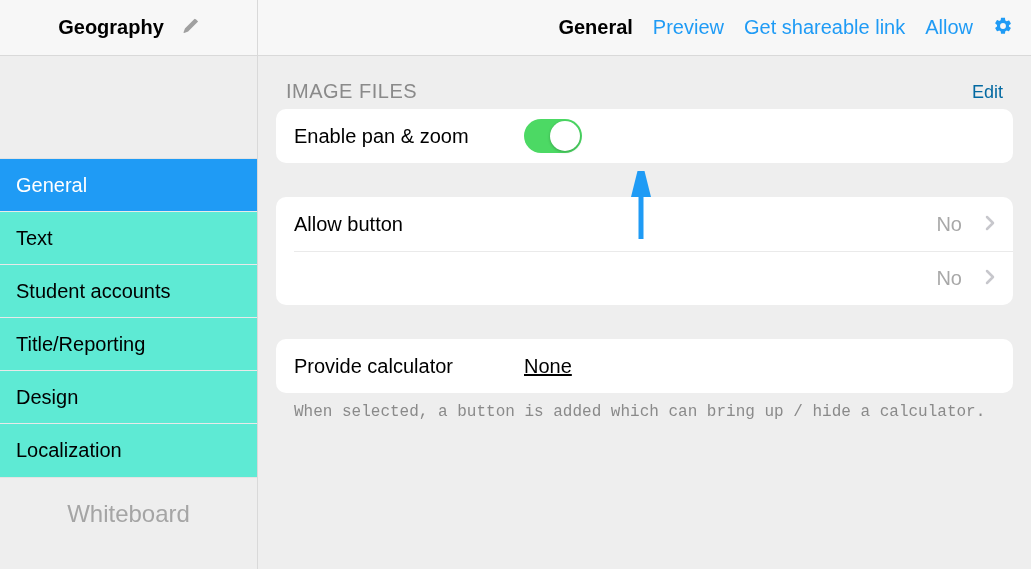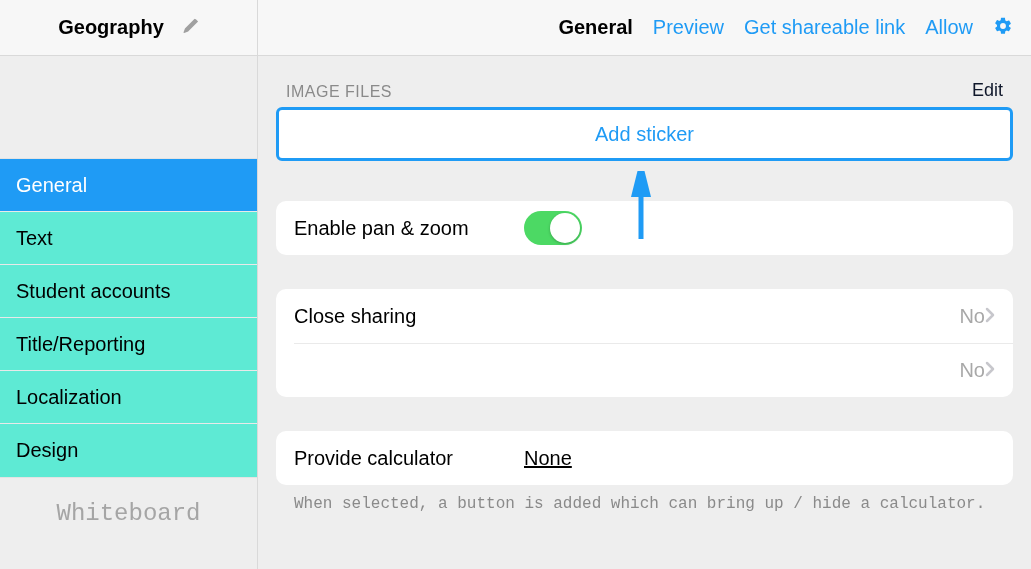--- a/index.html
+++ b/index.html
@@ -67,21 +67,20 @@
       color: #fff;
     }
     .sidebar-footer {
       padding: 22px 16px 0 16px;
     }
     .sidebar-footer-label {
       font-size: 24px;
       color: #a5a5a5;
       text-align: center;
       font-weight: 400;
-      font-family: Liberation Mono, monospace;
     }
     
     .main {
       flex: 1;
       display: flex;
       flex-direction: column;
       background: #eeeeee;
     }
     .topbar {
       height: 56px;
@@ -112,28 +111,28 @@
       padding: 0 18px;
       position: relative;
     }
     .section-header {
       display: flex;
       justify-content: space-between;
       align-items: flex-end;
       padding: 24px 10px 6px 10px;
     }
     .section-label {
-      font-size: 16px;
+      font-size: 20px;
       color: #8a8a8a;
       text-transform: uppercase;
       letter-spacing: 0.5px;
     }
     .section-edit {
       font-size: 18px;
-      color: #0f172a;
+      color: #0369a1;
       cursor: pointer;
     }
     .add-sticker {
       height: 54px;
       background: #fff;
       border: 3px solid #1f9bf5;
       border-radius: 6px;
       display: flex;
       align-items: center;
       justify-content: center;
@@ -171,21 +170,21 @@
     }
     .row-value-center {
       flex: 1;
       color: #000;
       text-decoration: underline;
     }
     .row-end {
       margin-left: auto;
       display: flex;
       align-items: center;
-      gap: 0;
+      gap: 23px;
     }
     .row-end-text {
       color: #a8a8a8;
       font-size: 20px;
     }
     .chevron {
       color: #c7c7cc;
     }
     
     .toggle {
@@ -243,24 +242,24 @@
       <div class="sidebar-item">
         <span>Text</span>
       </div>
       <div class="sidebar-item">
         <span>Student accounts</span>
       </div>
       <div class="sidebar-item">
         <span>Title/Reporting</span>
       </div>
       <div class="sidebar-item">
+        <span>Design</span>
+      </div>
+      <div class="sidebar-item">
         <span>Localization</span>
-      </div>
-      <div class="sidebar-item">
-        <span>Design</span>
       </div>
     </div>
     <div class="sidebar-footer">
       <div class="sidebar-footer-label">Whiteboard</div>
     </div>
   </div>
 
   <div class="main">
     <div class="topbar">
       <span class="topbar-item topbar-current">General</span>
@@ -274,23 +273,20 @@
       </span>
     </div>
 
     <div class="content">
 
       <div class="section-header">
         <span class="section-label">IMAGE FILES</span>
         <span class="section-edit">Edit</span>
       </div>
 
-      <div class="add-sticker">
-        <span>Add sticker</span>
-      </div>
 
       <svg class="annotation-arrow" width="30" height="72" viewBox="0 0 30 72">
         <defs>
           <marker id="ah" markerWidth="8" markerHeight="8" refX="4" refY="2" orient="auto">
             <polygon points="0 0, 8 2, 0 4" fill="#1f9bf5"></polygon>
           </marker>
         </defs>
         <line x1="15" y1="68" x2="15" y2="6" stroke="#1f9bf5" stroke-width="5" marker-end="url(#ah)"></line>
       </svg>
 
@@ -298,21 +294,21 @@
         <div class="row">
           <span class="row-label">Enable pan &amp; zoom</span>
           <div class="toggle">
             <div class="toggle-knob"></div>
           </div>
         </div>
       </div>
 
       <div class="card">
         <div class="row">
-          <span class="row-label">Close sharing</span>
+          <span class="row-label">Allow button</span>
           <div class="row-end">
             <span class="row-end-text">No</span>
             <span class="chevron">
               <svg width="10" height="16" viewBox="0 0 10 16" fill="none">
                   <path d="M2 2l6 6-6 6" stroke="currentColor" stroke-width="2.5" stroke-linecap="round" stroke-linejoin="round"></path>
                 </svg>
             </span>
           </div>
         </div>
         <div class="row">

